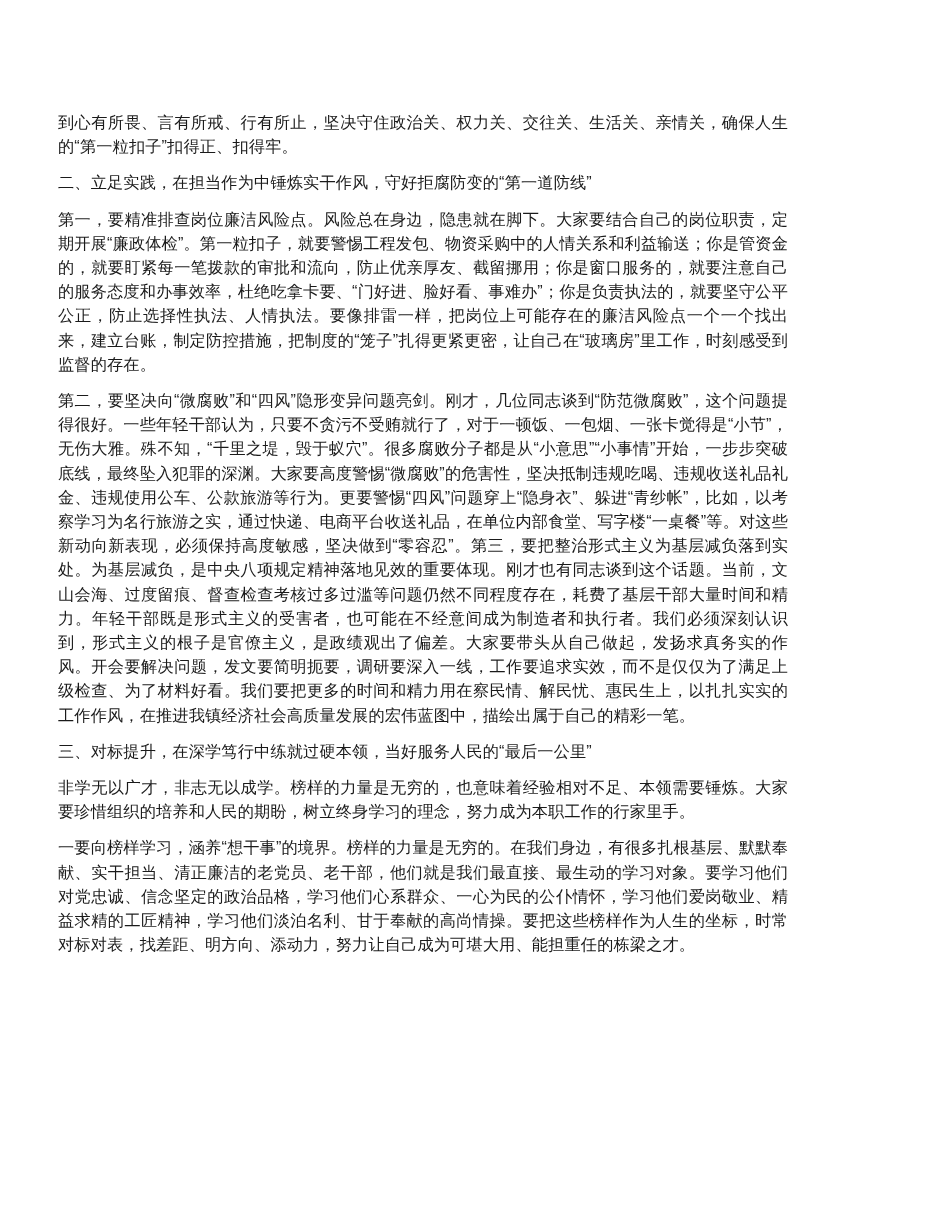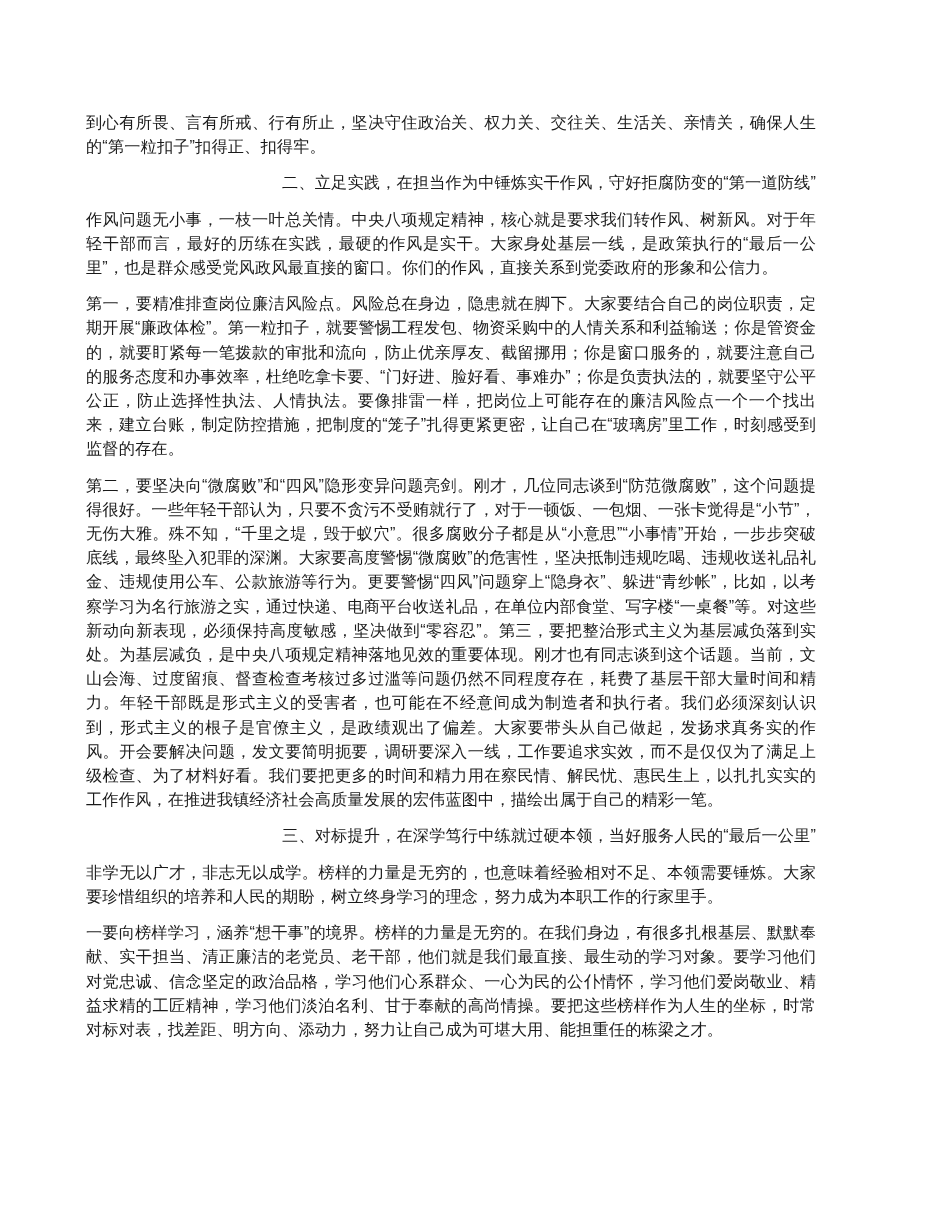--- a/index.html
+++ b/index.html
@@ -14,61 +14,60 @@
     font-family: "Liberation Sans", "DejaVu Sans", sans-serif;
     color: #1a1a1a;
     -webkit-font-smoothing: antialiased;
   }
   .page {
     position: relative;
     width: 772px;
     height: 1230px;
     background: #ffffff;
     box-sizing: border-box;
-    padding: 110px 110px 0 86px;
+    padding: 110px 110px 0 58px;
   }
   .doc-body {
     width: 730px;
   }
   p.para {
     margin: 0 0 12px 0;
     font-size: 16.2px;
     line-height: 24.2px;
     text-align: justify;
     text-justify: inter-ideograph;
     letter-spacing: 0.15px;
     word-break: break-all;
     color: #1a1a1a;
     font-weight: 400;
   }
   p.heading {
     margin: 0 0 12px 0;
     font-size: 16.2px;
     line-height: 24.2px;
-    text-align: right;
+    text-align: left;
     letter-spacing: 0.15px;
     color: #1a1a1a;
     font-weight: 400;
     white-space: nowrap;
   }
   p.para:last-child {
     margin-bottom: 1px;
   }
 </style>
 </head>
 <body>
 
 <div class="page">
   <div class="doc-body">
 
     <p class="para">到心有所畏、言有所戒、行有所止，坚决守住政治关、权力关、交往关、生活关、亲情关，确保人生的“第一粒扣子”扣得正、扣得牢。</p>
 
     <p class="heading">二、立足实践，在担当作为中锤炼实干作风，守好拒腐防变的“第一道防线”</p>
 
-    <p class="para">作风问题无小事，一枝一叶总关情。中央八项规定精神，核心就是要求我们转作风、树新风。对于年轻干部而言，最好的历练在实践，最硬的作风是实干。大家身处基层一线，是政策执行的“最后一公里”，也是群众感受党风政风最直接的窗口。你们的作风，直接关系到党委政府的形象和公信力。</p>
 
     <p class="para">第一，要精准排查岗位廉洁风险点。风险总在身边，隐患就在脚下。大家要结合自己的岗位职责，定期开展“廉政体检”。第一粒扣子，就要警惕工程发包、物资采购中的人情关系和利益输送；你是管资金的，就要盯紧每一笔拨款的审批和流向，防止优亲厚友、截留挪用；你是窗口服务的，就要注意自己的服务态度和办事效率，杜绝吃拿卡要、“门好进、脸好看、事难办”；你是负责执法的，就要坚守公平公正，防止选择性执法、人情执法。要像排雷一样，把岗位上可能存在的廉洁风险点一个一个找出来，建立台账，制定防控措施，把制度的“笼子”扎得更紧更密，让自己在“玻璃房”里工作，时刻感受到监督的存在。</p>
 
     <p class="para">第二，要坚决向“微腐败”和“四风”隐形变异问题亮剑。刚才，几位同志谈到“防范微腐败”，这个问题提得很好。一些年轻干部认为，只要不贪污不受贿就行了，对于一顿饭、一包烟、一张卡觉得是“小节”，无伤大雅。殊不知，“千里之堤，毁于蚁穴”。很多腐败分子都是从“小意思”“小事情”开始，一步步突破底线，最终坠入犯罪的深渊。大家要高度警惕“微腐败”的危害性，坚决抵制违规吃喝、违规收送礼品礼金、违规使用公车、公款旅游等行为。更要警惕“四风”问题穿上“隐身衣”、躲进“青纱帐”，比如，以考察学习为名行旅游之实，通过快递、电商平台收送礼品，在单位内部食堂、写字楼“一桌餐”等。对这些新动向新表现，必须保持高度敏感，坚决做到“零容忍”。第三，要把整治形式主义为基层减负落到实处。为基层减负，是中央八项规定精神落地见效的重要体现。刚才也有同志谈到这个话题。当前，文山会海、过度留痕、督查检查考核过多过滥等问题仍然不同程度存在，耗费了基层干部大量时间和精力。年轻干部既是形式主义的受害者，也可能在不经意间成为制造者和执行者。我们必须深刻认识到，形式主义的根子是官僚主义，是政绩观出了偏差。大家要带头从自己做起，发扬求真务实的作风。开会要解决问题，发文要简明扼要，调研要深入一线，工作要追求实效，而不是仅仅为了满足上级检查、为了材料好看。我们要把更多的时间和精力用在察民情、解民忧、惠民生上，以扎扎实实的工作作风，在推进我镇经济社会高质量发展的宏伟蓝图中，描绘出属于自己的精彩一笔。</p>
 
     <p class="heading">三、对标提升，在深学笃行中练就过硬本领，当好服务人民的“最后一公里”</p>
 
     <p class="para">非学无以广才，非志无以成学。榜样的力量是无穷的，也意味着经验相对不足、本领需要锤炼。大家要珍惜组织的培养和人民的期盼，树立终身学习的理念，努力成为本职工作的行家里手。</p>
 
     <p class="para">一要向榜样学习，涵养“想干事”的境界。榜样的力量是无穷的。在我们身边，有很多扎根基层、默默奉献、实干担当、清正廉洁的老党员、老干部，他们就是我们最直接、最生动的学习对象。要学习他们对党忠诚、信念坚定的政治品格，学习他们心系群众、一心为民的公仆情怀，学习他们爱岗敬业、精益求精的工匠精神，学习他们淡泊名利、甘于奉献的高尚情操。要把这些榜样作为人生的坐标，时常对标对表，找差距、明方向、添动力，努力让自己成为可堪大用、能担重任的栋梁之才。</p>

